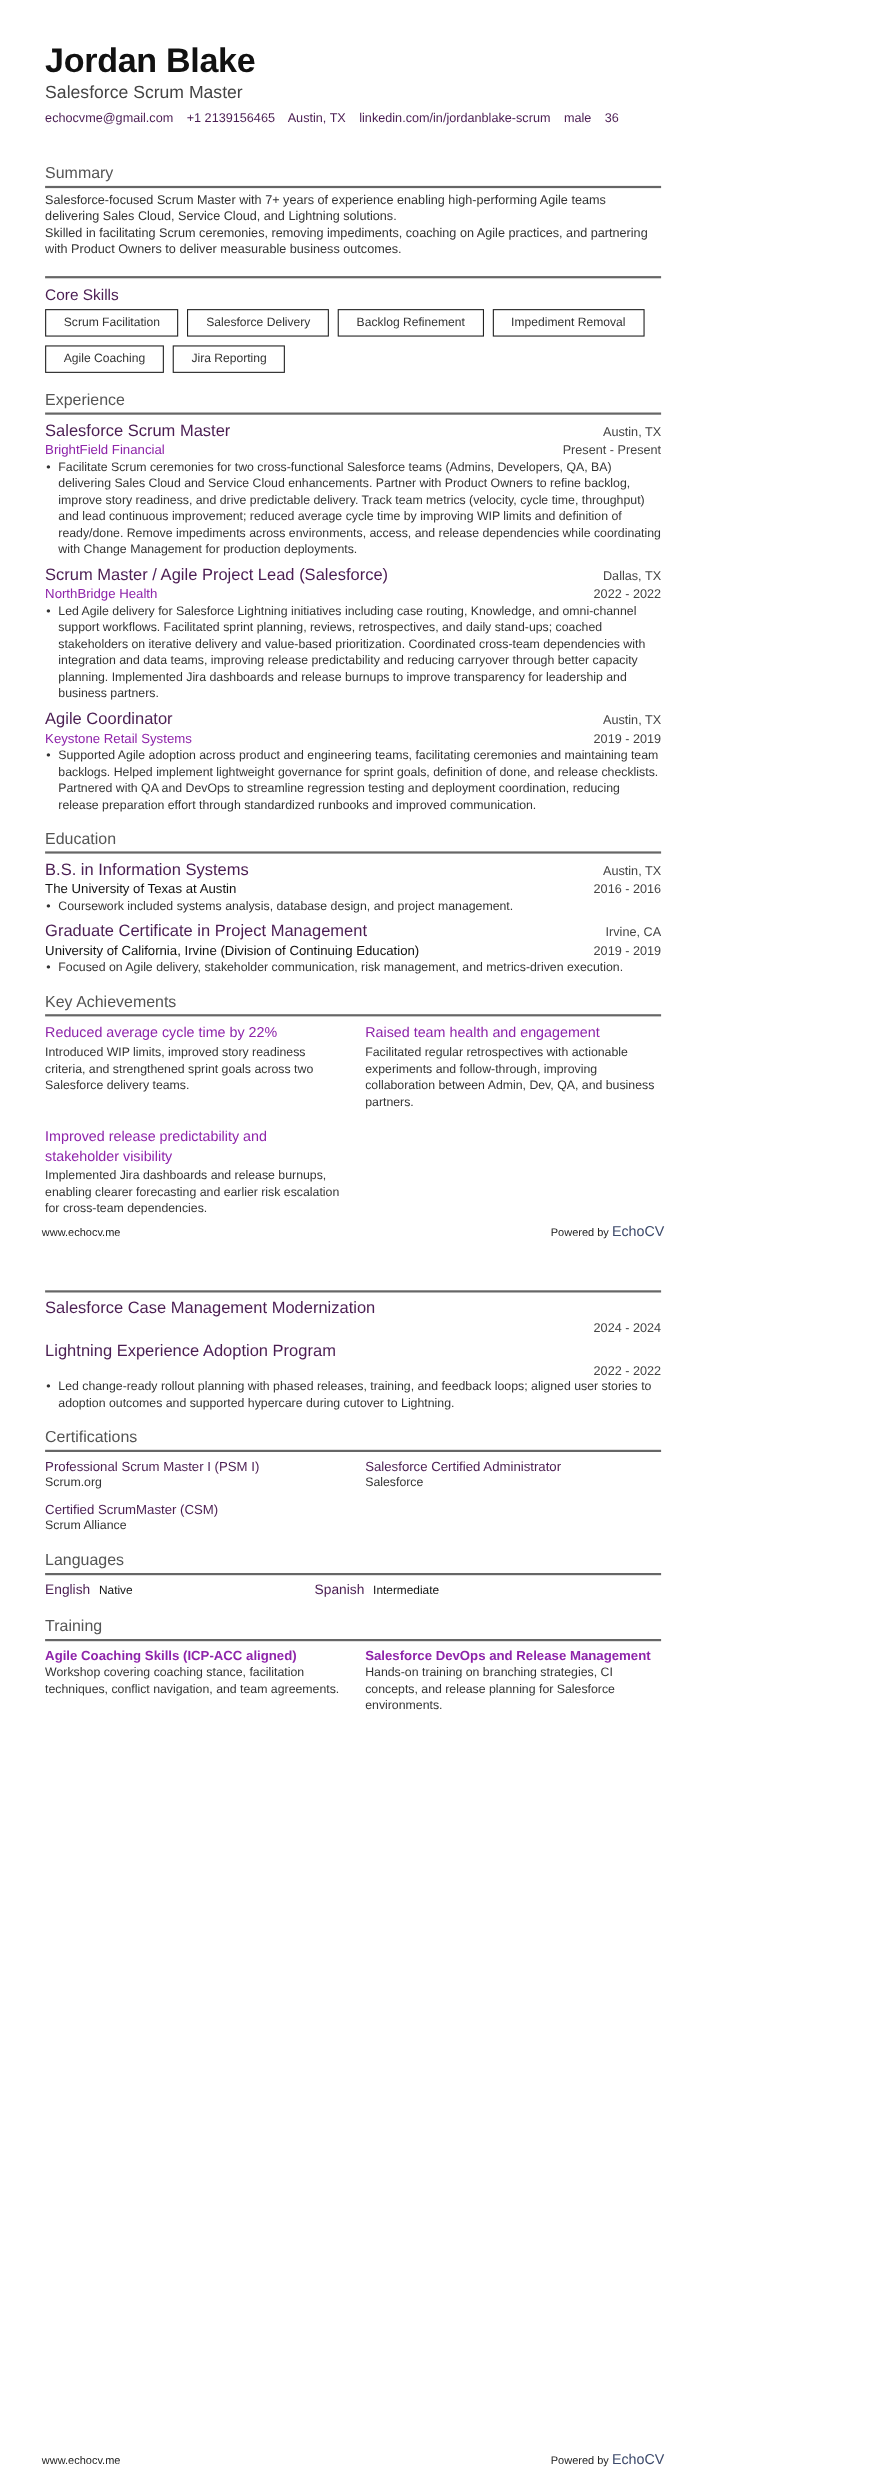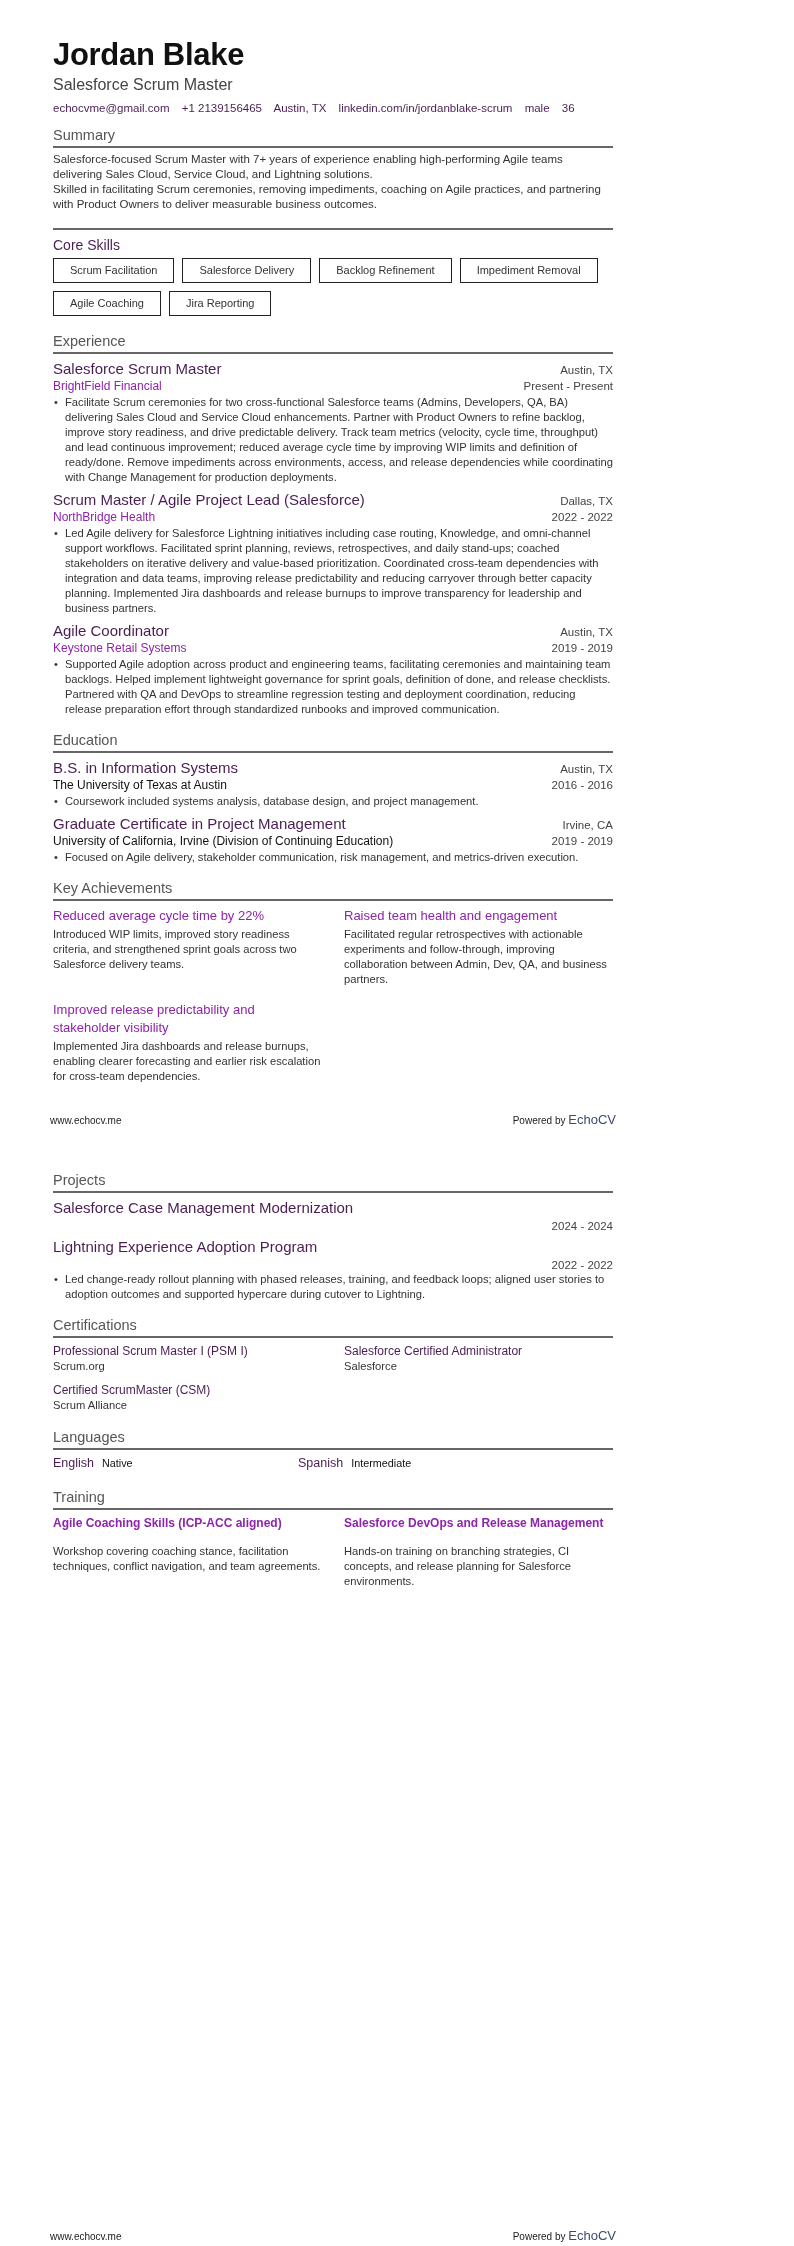--- a/index.html
+++ b/index.html
@@ -1,18 +1,18 @@
 <!DOCTYPE html>
 <html><head>
 <meta charset="utf-8">
 <style>
   * { box-sizing: border-box; margin: 0; padding: 0; }
   html, body { width: 794px; background: #ffffff; }
   body { font-family: "Liberation Sans", "DejaVu Sans", sans-serif; color: #333; position: relative; height: 2246px; overflow: hidden; }
-  .page { position: absolute; left: 12px; width: 642px; }
+  .page { position: absolute; left: 0; width: 642px; }
   .page1 { top: 0; height: 1123px; }
   .page2 { top: 1123px; height: 1123px; }
   .content { padding: 0 41px; }
   .name { font-size: 31px; font-weight: bold; color: #111; padding-top: 36px; line-height: 38px; letter-spacing: -0.3px; }
   .headline { font-size: 16px; color: #444; line-height: 20px; margin-top: 1px; }
   .contact { font-size: 11.5px; color: #4a1d52; margin-top: 6px; line-height: 14px; }
   .contact span { margin-right: 9px; }
   .section-title { font-size: 14.5px; color: #555; line-height: 18px; }
   .section-rule { height: 2px; background: #666; margin-top: 2px; }
   .section { margin-top: 16px; }
@@ -39,39 +39,39 @@
   .footer .brand { font-size: 13px; color: #3d4a6b; }
   .proj-date { text-align: right; font-size: 11.5px; color: #444; margin-top: 3px; }
   .cert-item { margin-top: 5px; margin-bottom: 4px; }
   .cert-name { font-size: 12px; color: #4a1d52; line-height: 16px; }
   .cert-issuer { font-size: 11.2px; color: #333; line-height: 14px; }
   .lang-row { display: flex; margin-top: 6px; }
   .lang { width: 245px; display: flex; align-items: baseline; }
   .lang-name { font-size: 12.5px; color: #4a1d52; margin-right: 8px; }
   .lang-level { font-size: 10.8px; color: #111; }
   .train-title { font-size: 12px; font-weight: bold; color: #8e24aa; line-height: 16px; }
-  .train-desc { font-size: 11.2px; color: #333; line-height: 15px; margin-top: 13px; }
+  .train-desc { font-size: 11.2px; color: #333; line-height: 15px; margin-top: 1px; }
 </style>
 </head>
 <body>
 
 <div class="page page1">
   <div class="content">
     <div class="name">Jordan Blake</div>
     <div class="headline">Salesforce Scrum Master</div>
     <div class="contact">
       <span>echocvme@gmail.com</span>
       <span>+1 2139156465</span>
       <span>Austin, TX</span>
       <span>linkedin.com/in/jordanblake-scrum</span>
       <span>male</span>
       <span>36</span>
     </div>
 
-    <div class="section summary" style="margin-top:11px;">
+    <div class="section summary" style="margin-top:34px;">
       <div class="section-title">Summary</div>
       <div class="section-rule"></div>
       <div class="body">
         <p>Salesforce-focused Scrum Master with 7+ years of experience enabling high-performing Agile teams delivering Sales Cloud, Service Cloud, and Lightning solutions.</p>
         <p>Skilled in facilitating Scrum ceremonies, removing impediments, coaching on Agile practices, and partnering with Product Owners to deliver measurable business outcomes.</p>
       </div>
     </div>
 
     <div class="section">
       <div class="section-rule"></div>
@@ -192,21 +192,20 @@
       <span>Powered by</span>
       <span class="brand">EchoCV</span>
     </span>
   </div>
 </div>
 
 <div class="page page2">
   <div class="content" style="padding-top:48px;">
 
     <div class="section" style="margin-top:0;">
-      <div class="section-title">Projects</div>
       <div class="section-rule"></div>
 
       <div class="entry">
         <div class="entry-title">Salesforce Case Management Modernization</div>
         <div class="proj-date">2024 - 2024</div>
       </div>
 
       <div class="entry">
         <div class="entry-title">Lightning Experience Adoption Program</div>
         <div class="proj-date">2022 - 2022</div>

